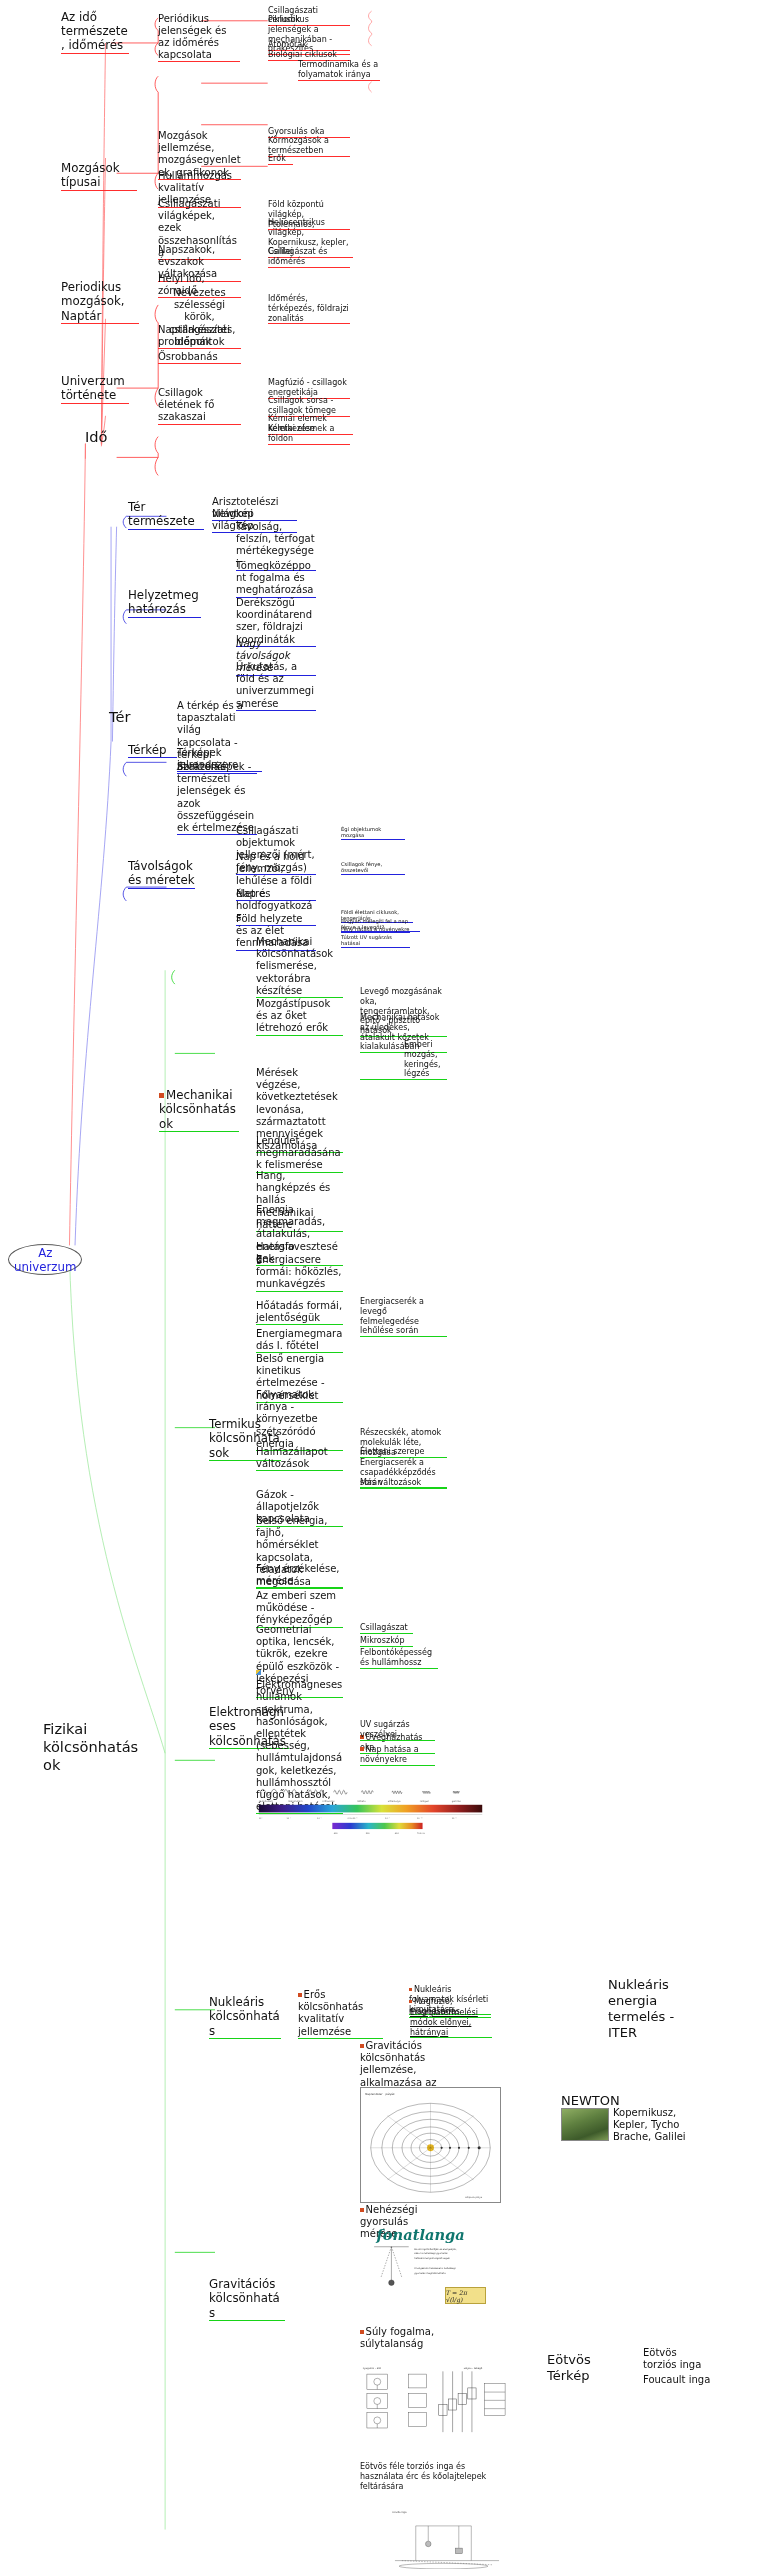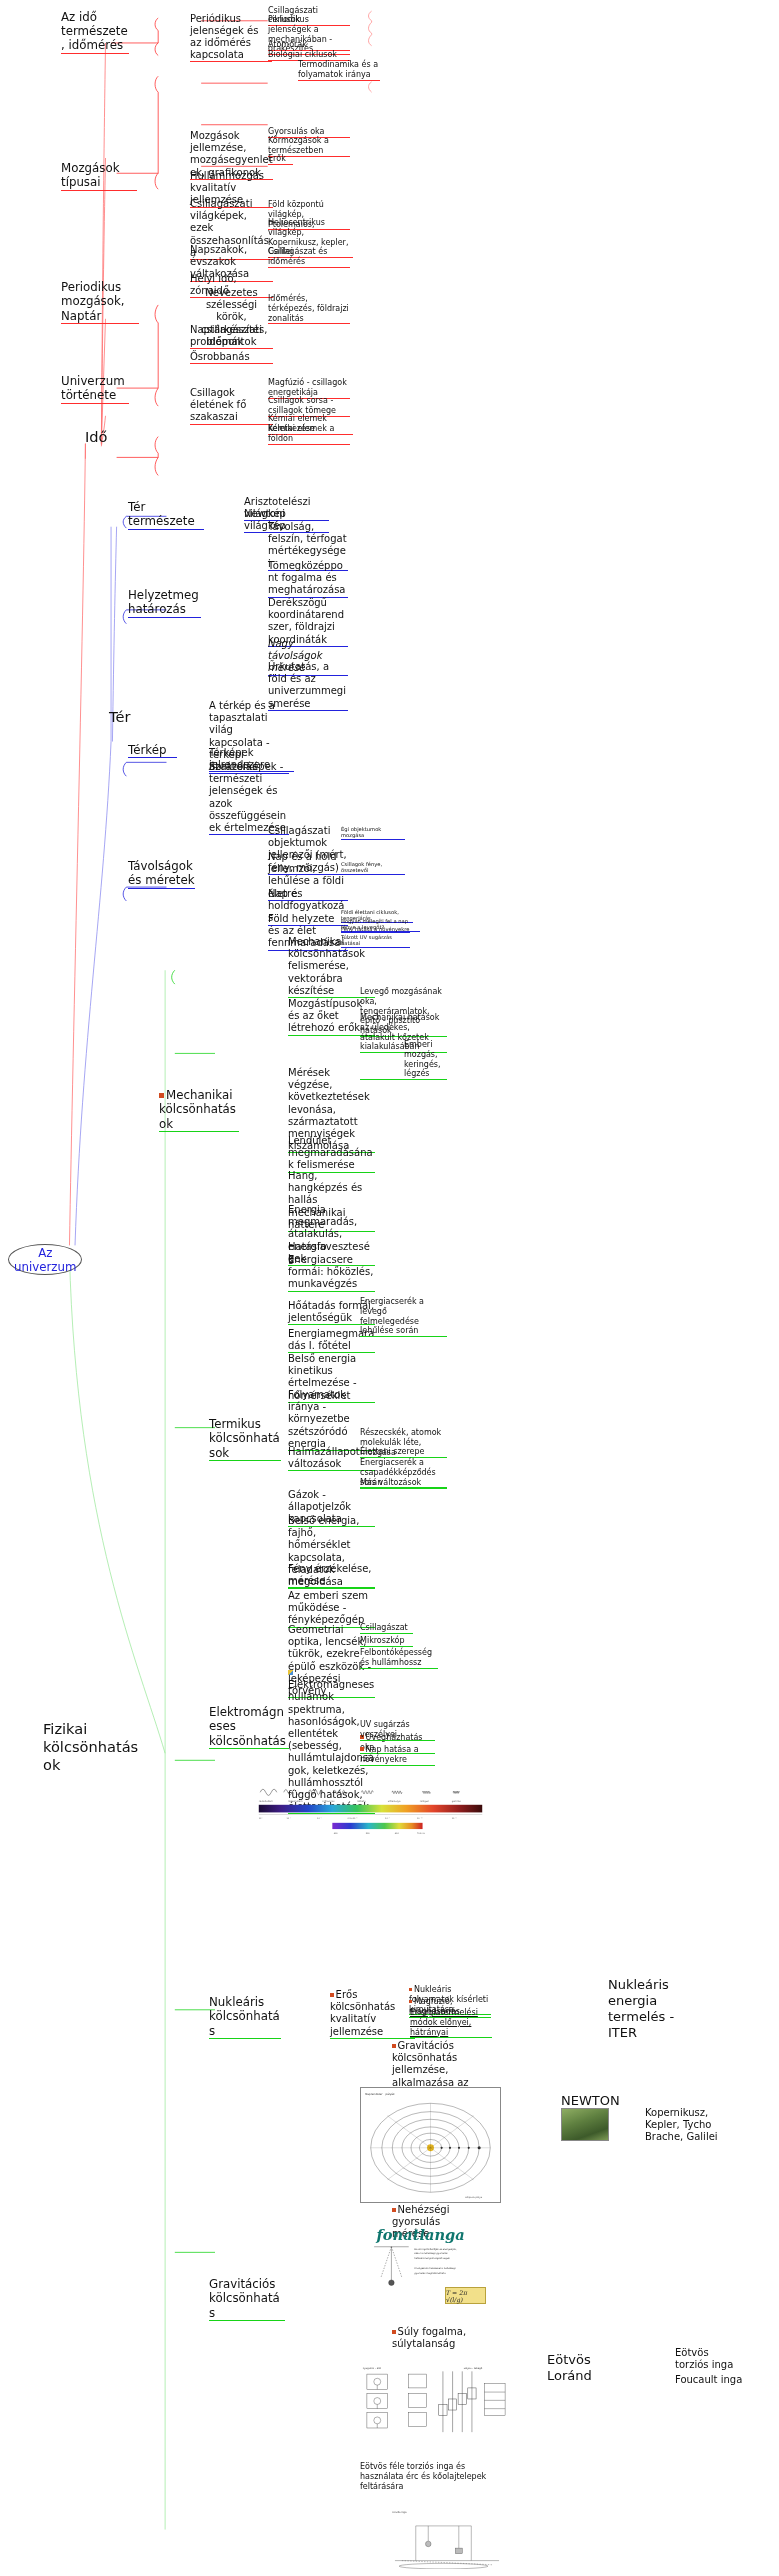--- a/index.html
+++ b/index.html
@@ -23,21 +23,21 @@
     position:absolute;
     box-sizing:border-box;
     line-height:1.22;
     white-space:normal;
     word-wrap:break-word;
   }
   
   .t-root   {font-size:11.8px;color:#2222dd;text-align:center;}
   .t-l1     {font-size:14.6px;color:#111;}
   .t-l2     {font-size:11.8px;color:#111;}
-  .t-l3     {font-size:10px;color:#111;margin-left:32px;}
+  .t-l3     {font-size:10px;color:#111;}
   .t-l4     {font-size:8px;color:#111;}
   .t-l5     {font-size:5.2px;color:#111;}
   .t-big    {font-size:13px;color:#111;}
 
   
   .u-red   {border-bottom:0.8px solid #ff2d2d;}
   .u-blue  {border-bottom:0.8px solid #2222dd;}
   .u-green {border-bottom:0.8px solid #17d317;}
 
   .root-ellipse{
@@ -483,20 +483,20 @@
         <ellipse cx="80" cy="88" rx="64" ry="4"></ellipse>
       </g>
       <text x="6" y="12" font-size="3.6" fill="#444" font-family="DejaVu Sans">torziós inga</text>
     </svg>
   </div>
 
   <div class="node t-big" style="left:561px;top:2093px;width:76px;">NEWTON</div>
   <div class="newton-photo" style="left:561px;top:2108px;width:46px;height:30.5px;border:0.7px solid #888;"></div>
   <div class="node t-l3" style="left:613px;top:2107px;width:76px;">Kopernikusz, Kepler, Tycho Brache, Galilei</div>
 
-  <div class="node t-big" style="left:547px;top:2352px;width:90px;">Eötvös Loránd</div>
+  <div class="node t-big" style="left:547px;top:2352px;width:90px;">Eötvös Térkép</div>
   <div class="node t-l3" style="left:643px;top:2347px;width:69px;">Eötvös torziós inga</div>
   <div class="node t-l3" style="left:643px;top:2374px;width:69px;">Foucault inga</div>
 
   <div class="node linkish" style="left:341px;top:829px;width:61px;opacity:0.0;">.</div>
 
 </div>
 
 
 </body></html>

